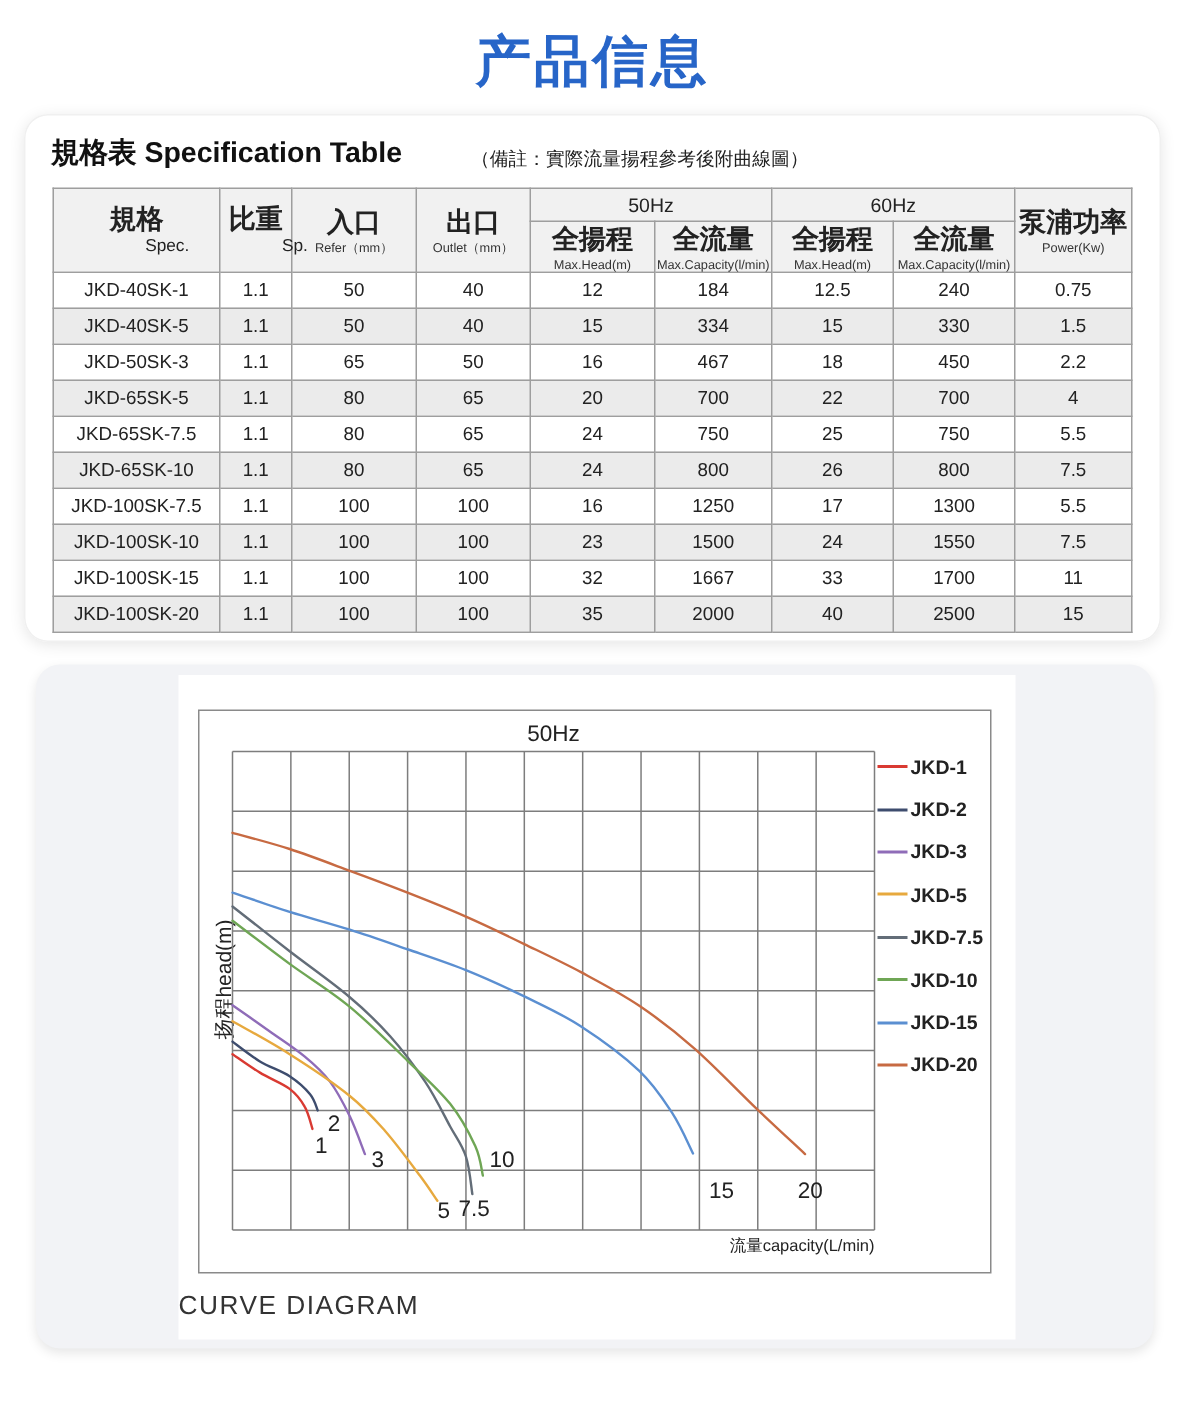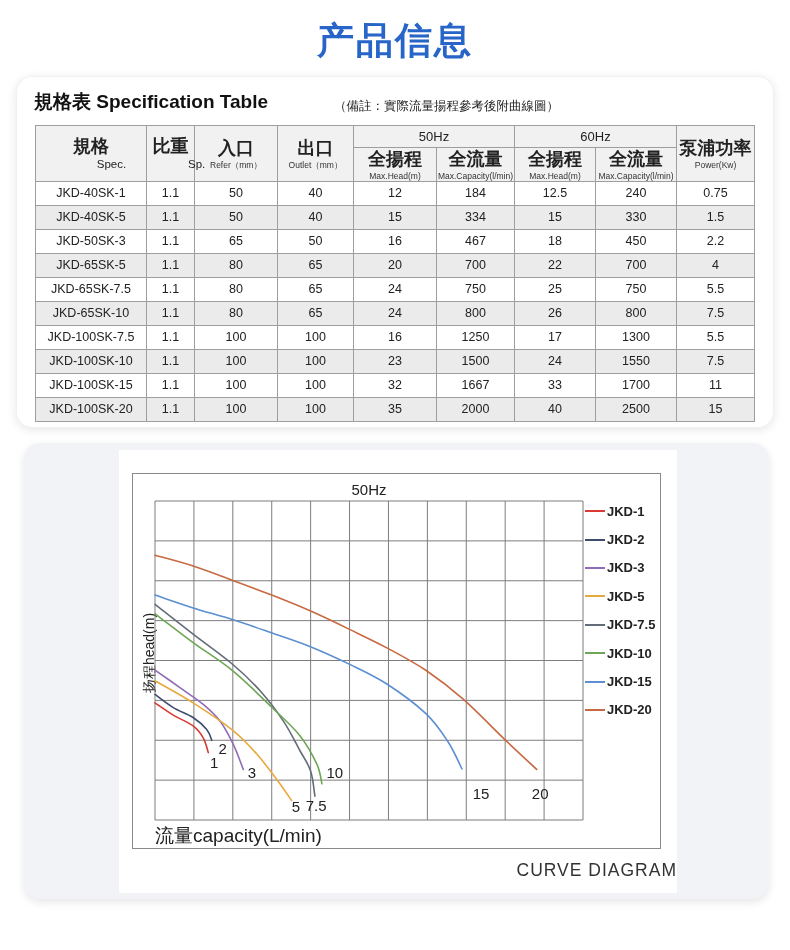--- a/index.html
+++ b/index.html
@@ -11,21 +11,21 @@
   .page-title{
     position:absolute;top:16px;left:0;width:790px;text-align:center;
     font-size:37px;font-weight:bold;letter-spacing:2px;color:#2765c8;
   }
   
   .spec-card{
     position:absolute;left:16px;top:76px;width:758px;height:352px;
     background:#fff;border-radius:16px;
     box-shadow:0 2px 10px rgba(0,0,0,0.10),0 0 0 1px #f0f0f0 inset;
   }
-  .spec-head{display:flex;align-items:flex-end;padding:13px 14px 4px 18px;gap:20px;}
+  .spec-head{display:flex;align-items:flex-end;padding:13px 14px 4px 18px;}
   .spec-title{font-size:19px;font-weight:bold;color:#111;white-space:nowrap;}
   .spec-remark-center{font-size:12.5px;color:#222;margin-left:46px;white-space:nowrap;}
   .spec-remark-right{font-size:9.5px;color:#333;line-height:1.3;margin-left:18px;width:218px;}
   table.spec{border-collapse:collapse;table-layout:fixed;width:719px;margin:6px auto 0;}
   table.spec th,table.spec td{border:1px solid #9e9e9e;text-align:center;vertical-align:middle;padding:0;}
   table.spec thead th{background:#f1f1f1;font-weight:normal;}
   tr.hrow1 th{height:21px;font-size:13px;}
   tr.hrow2 th{height:30px;}
   .zh{font-size:18px;display:block;line-height:1.25;font-weight:bold;}
   .en-lg{font-size:11.5px;display:block;line-height:1.2;color:#222;padding-left:41px;}
@@ -37,32 +37,32 @@
     position:absolute;left:24px;top:443px;width:745px;height:456px;
     background:#f2f3f6;border-radius:16px;
     box-shadow:0 3px 8px rgba(0,0,0,0.10);
   }
   .chart-panel{position:absolute;left:95px;top:7px;width:558px;height:443px;background:#ffffff;}
   .chart-box{
     position:absolute;left:108px;top:30px;width:527px;height:374px;
     background:#fff;border:1px solid #8a8a8a;
   }
   .chart-title{position:absolute;left:22px;top:7px;width:428px;text-align:center;font-size:15px;color:#222;}
-  .x-axis-label{position:absolute;left:22px;top:349px;width:428px;text-align:left;font-size:19px;color:#222;}
+  .x-axis-label{position:absolute;left:22px;top:349px;width:428px;text-align:right;font-size:11px;color:#222;}
   .y-axis-label{
     position:absolute;left:-33px;top:170px;width:100px;text-align:center;
     font-size:14px;color:#222;transform:rotate(-90deg);transform-origin:50% 50%;
   }
   svg.plot{position:absolute;left:0;top:0;}
   .legend{position:absolute;left:452px;top:23px;width:78px;}
   .legend-item{height:28.4px;display:flex;align-items:center;font-weight:bold;}
   .legend-swatch{width:20px;height:2px;flex:0 0 20px;}
   .legend-label{font-size:13px;color:#222;margin-left:2px;white-space:nowrap;}
   .curve-caption{
-    position:absolute;left:95px;top:417px;width:558px;text-align:right;
+    position:absolute;left:95px;top:417px;width:558px;text-align:left;
     font-size:17.5px;color:#333;letter-spacing:1px;
   }
 </style>
 </head>
 <body>
 
 <div class="page-title" style="color: rgb(39, 101, 200);">产品信息</div>
 
 <div class="spec-card">
   <div class="spec-head">

